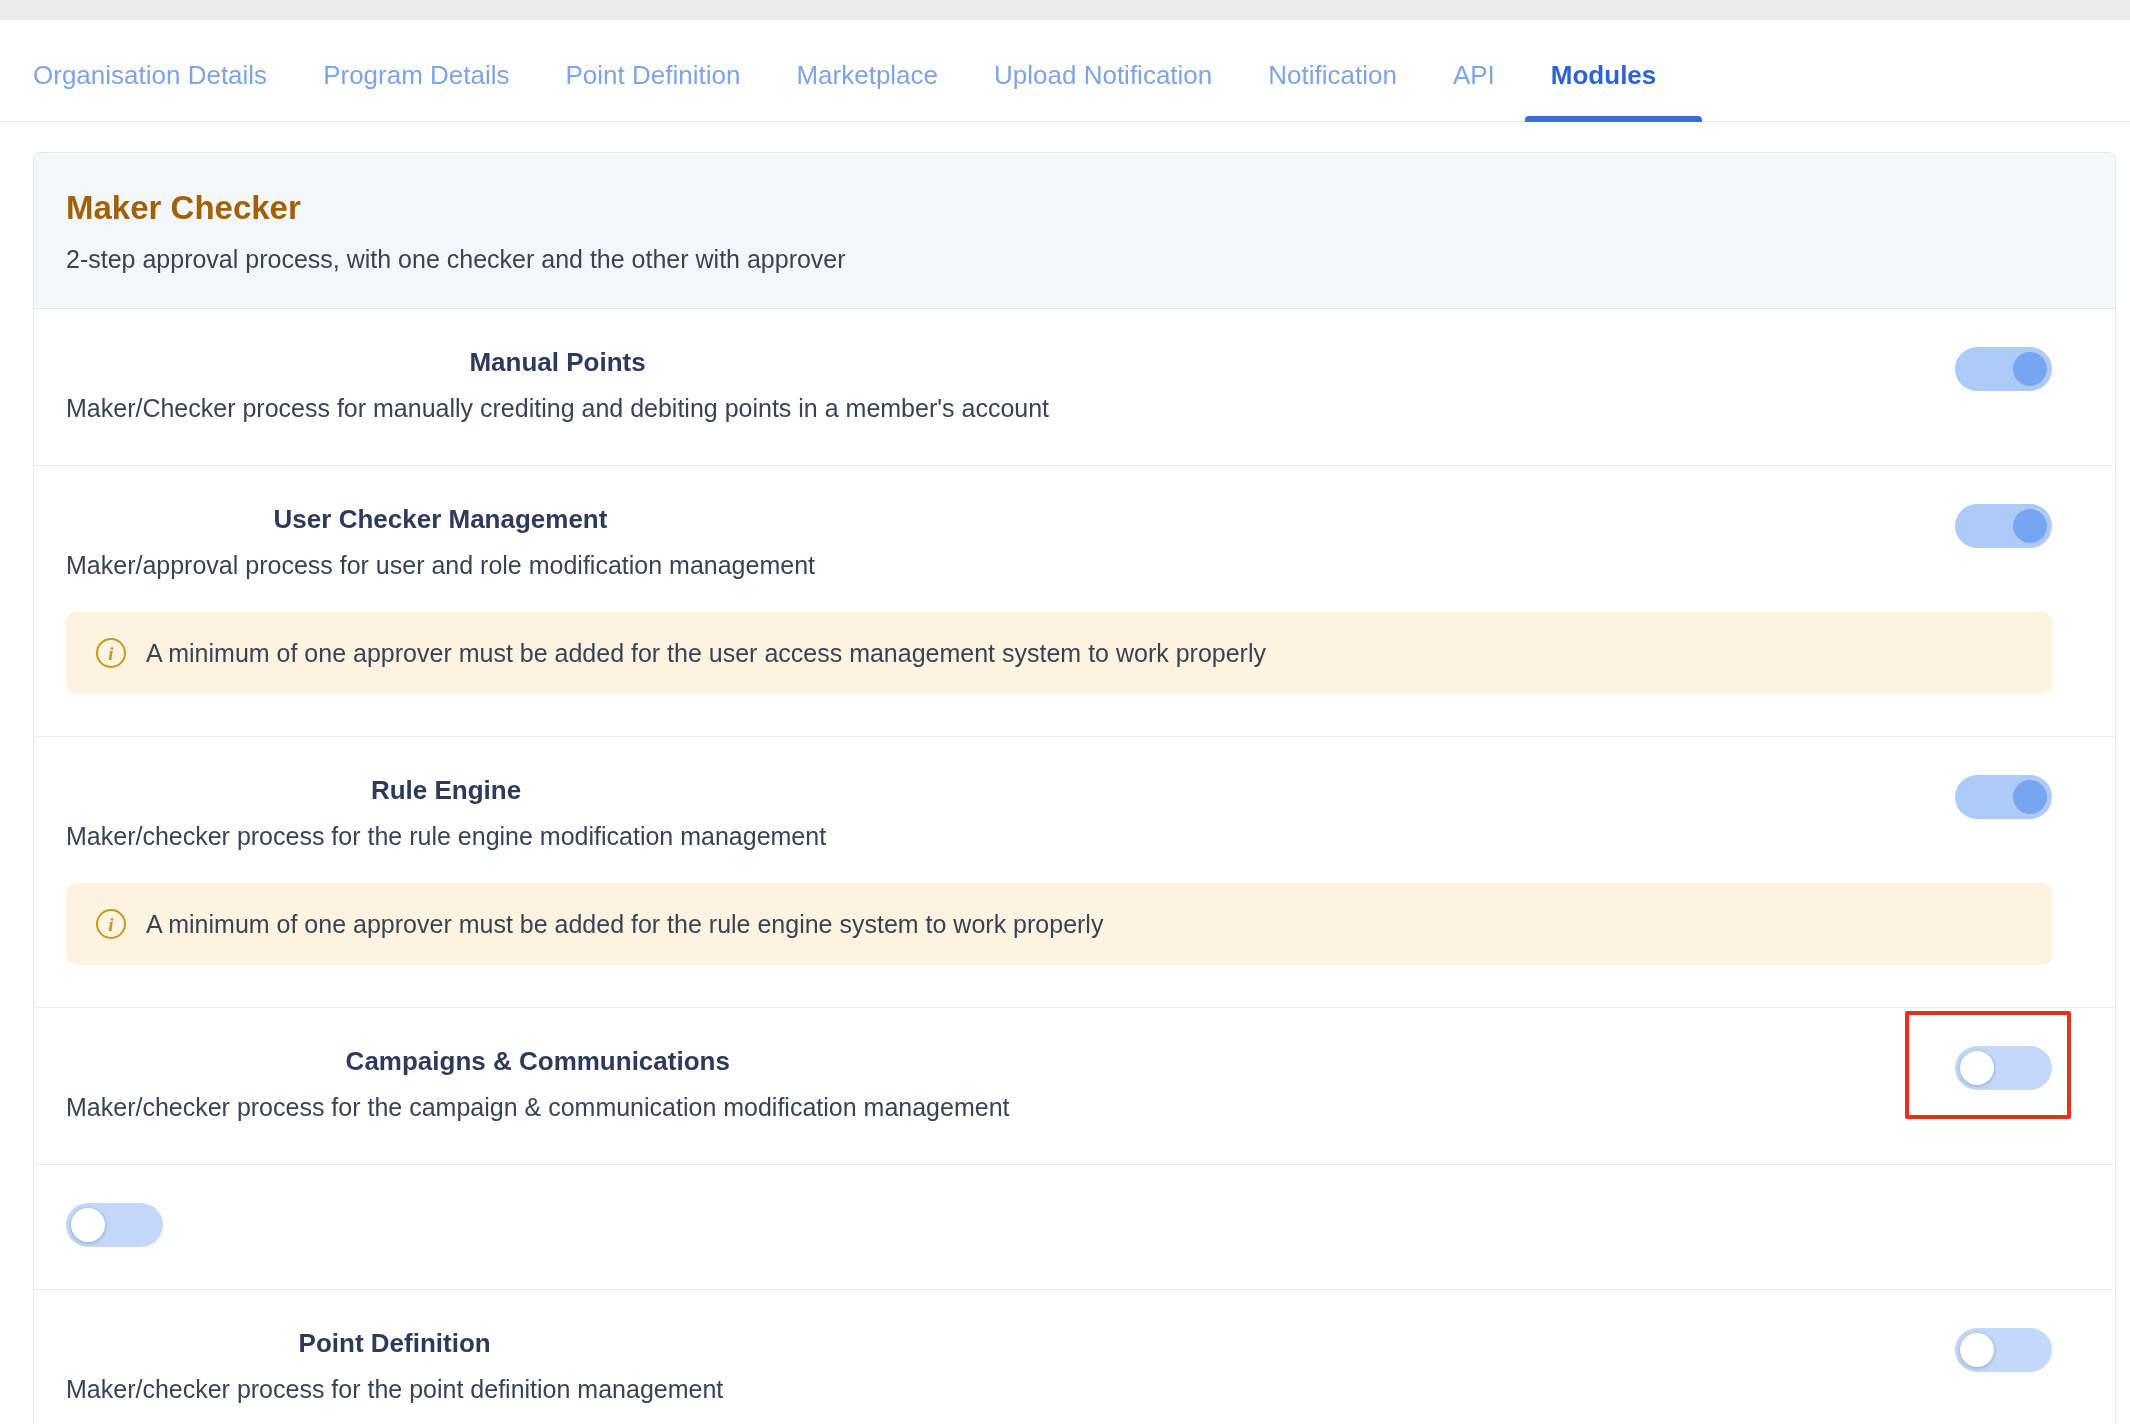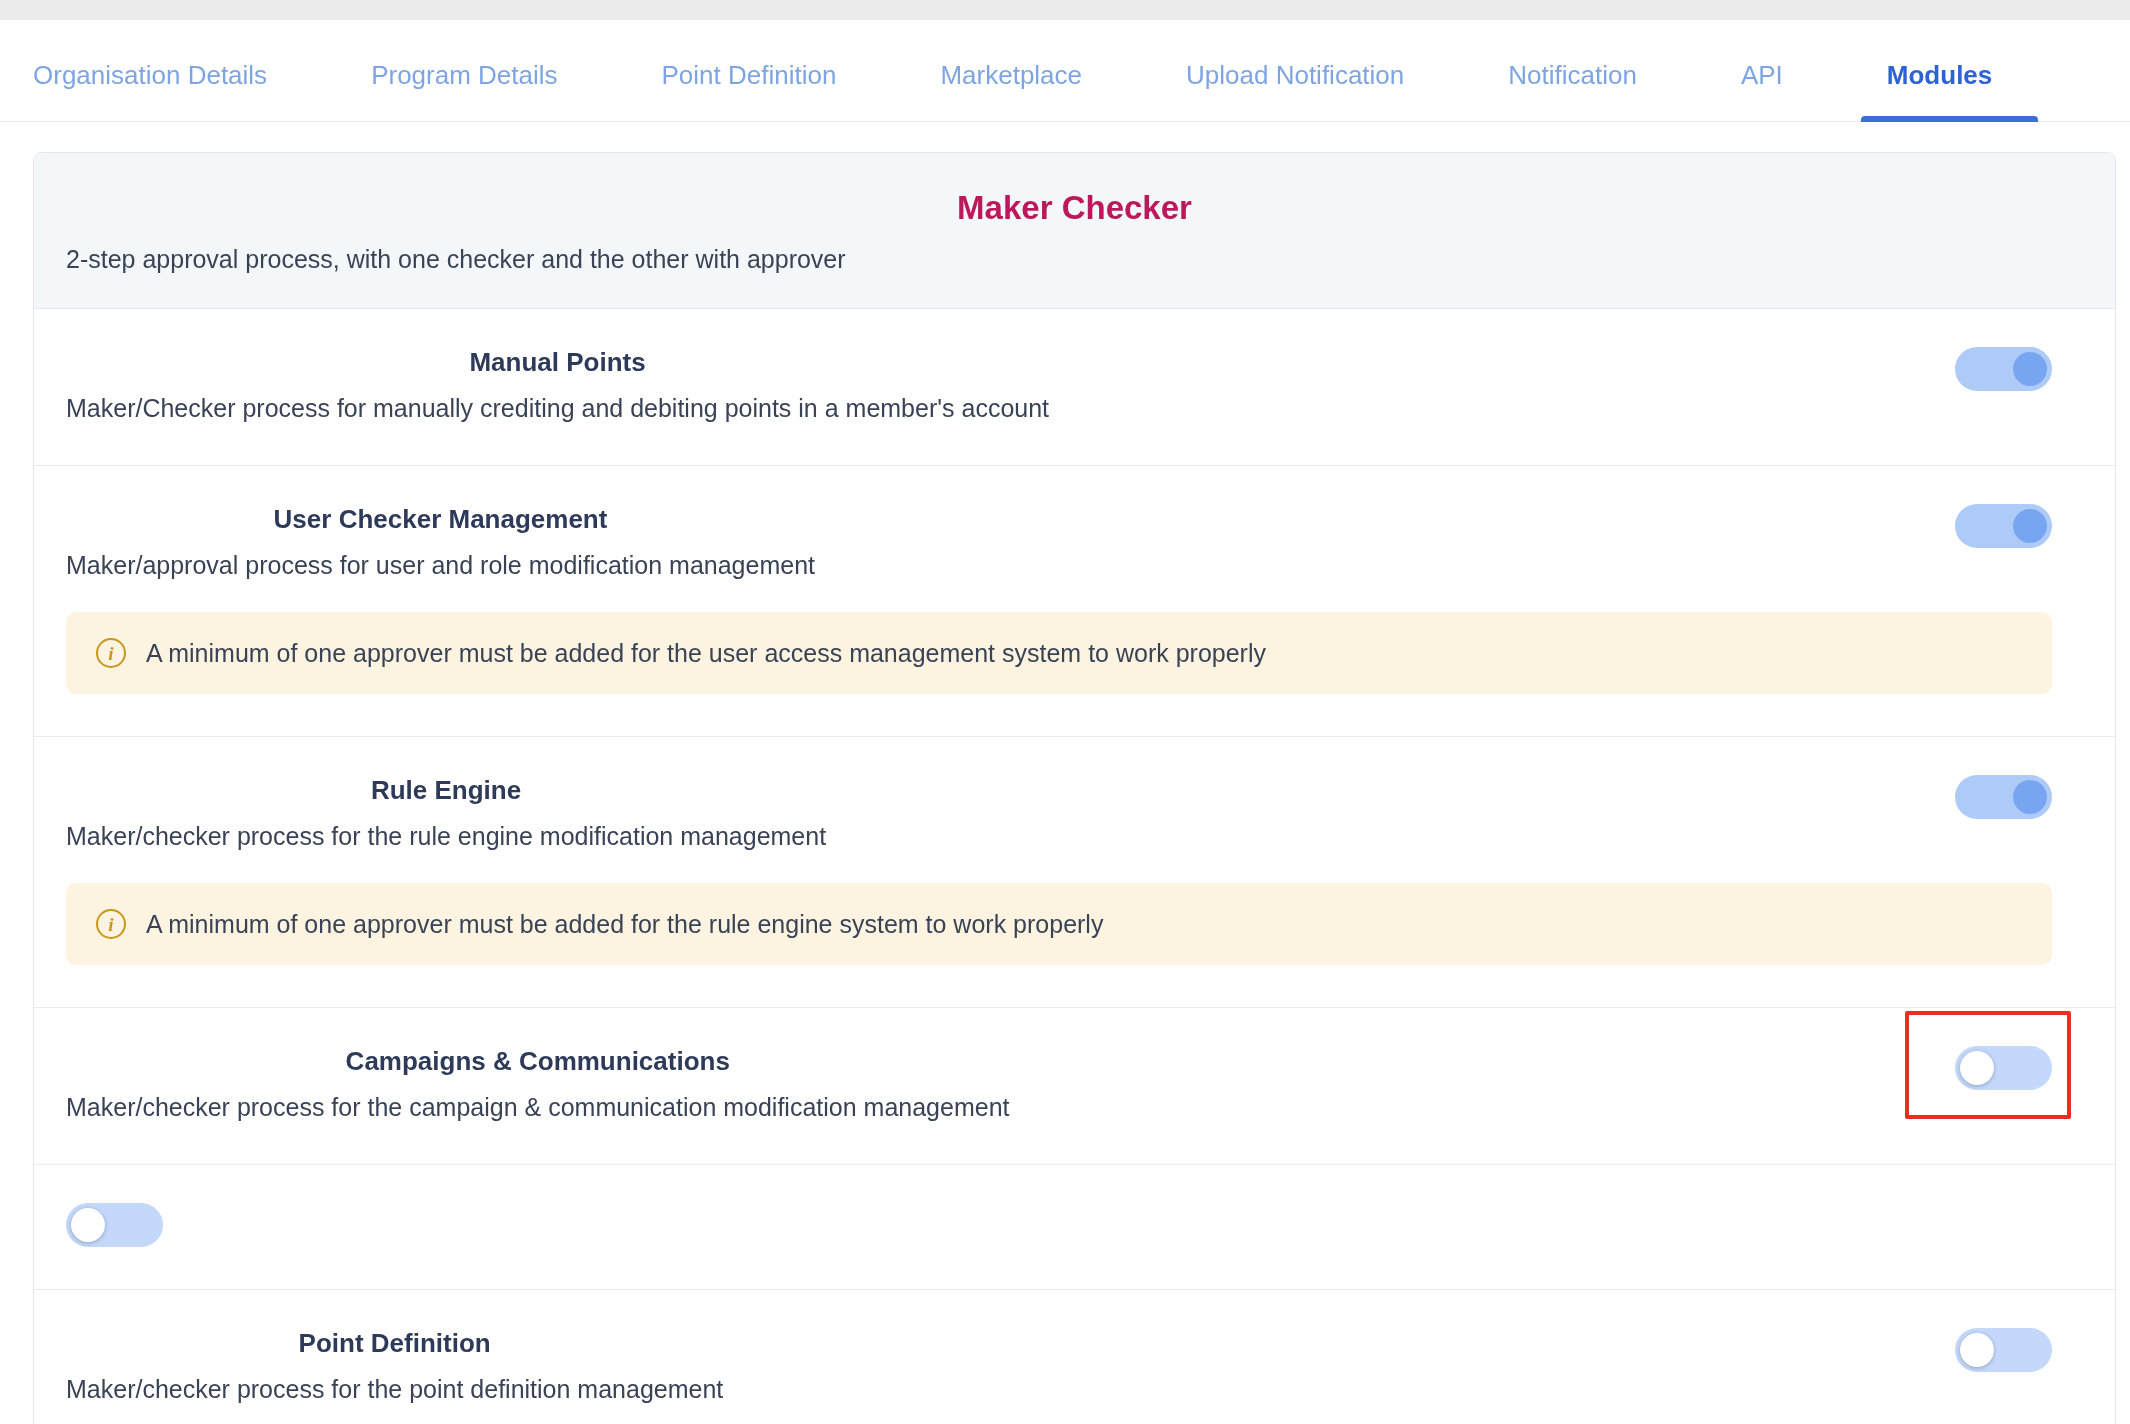--- a/index.html
+++ b/index.html
@@ -8,21 +8,21 @@
     font-family: "Liberation Sans", sans-serif;
     width: 2130px; height: 1424px;
     overflow: hidden;
   }
   .page { position: relative; width: 2130px; height: 1424px; background: #fff; overflow: hidden; }
 
   .top-strip { height: 20px; background: #ececec; }
 
   
   .tabs {
-    display: flex; align-items: flex-end; gap: 104px;
+    display: flex; align-items: flex-end; gap: 56px;
     padding: 0 33px; height: 102px;
     border-bottom: 1px solid #e8eaef;
     background: #fff;
     white-space: nowrap;
   }
   .tab {
     font-size: 26px; color: #7ea5e2;
     padding-bottom: 30px; position: relative; cursor: pointer;
   }
   .tab.active { color: #2d63d3; font-weight: 700; }
@@ -34,21 +34,21 @@
   
   .card {
     margin: 30px 14px 0 33px;
     border: 1px solid #e5e8ed; border-radius: 8px;
     background: #fff; overflow: hidden;
   }
   .card-header {
     background: #f4f7fa; border-bottom: 1px solid #e5e8ed;
     padding: 36px 32px 34px;
   }
-  .card-title { font-size: 33px; font-weight: 700; color: #be185d; margin-bottom: 18px; text-align: center; }
+  .card-title { font-size: 33px; font-weight: 700; color: #a16207; margin-bottom: 18px; }
   .card-subtitle { font-size: 25px; color: #3a4356; }
 
   
   .module-row {
     padding: 38px 63px 42px 32px;
     border-bottom: 1px solid #e8ebf0;
     position: relative;
     text-align: center;
   }
   .module-row:last-child { border-bottom: none; }

